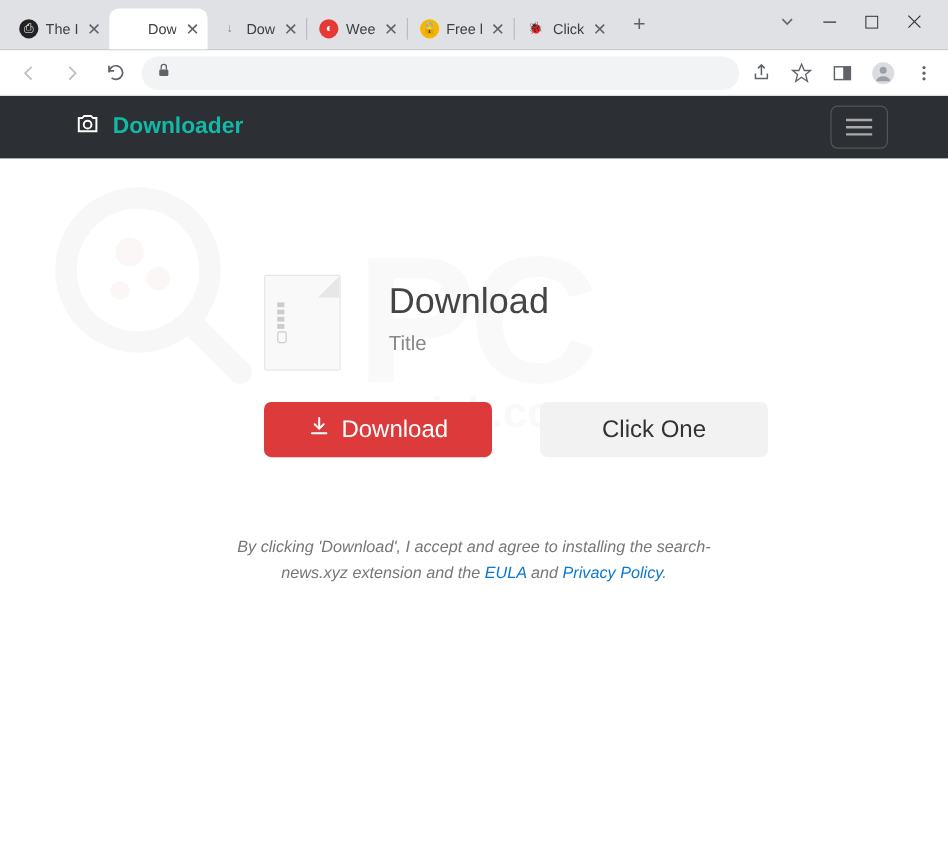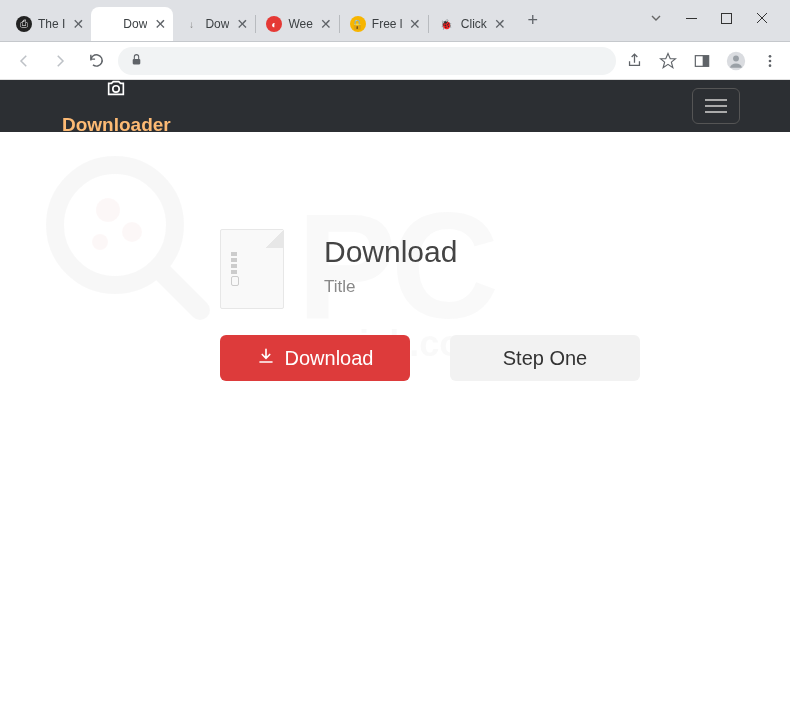--- a/index.html
+++ b/index.html
@@ -20,21 +20,21 @@
     .toolbar { background: #fff; height: 38px; display: flex; align-items: center; padding: 0 10px; gap: 8px; border-bottom: 1px solid #e0e0e0; }
     .nav-btn { width: 28px; height: 28px; display: flex; align-items: center; justify-content: center; color: #5f6368; border-radius: 50%; }
     .nav-btn.disabled { color: #bdc1c6; }
     .omnibox { flex: 1; height: 28px; background: #f1f3f4; border-radius: 14px; display: flex; align-items: center; padding: 0 12px; gap: 8px; }
     .lock { color: #5f6368; }
     .toolbar-right { display: flex; align-items: center; gap: 14px; }
     .toolbar-icon { color: #5f6368; width: 20px; height: 20px; display: flex; align-items: center; justify-content: center; }
     
     
     .page-header { background: #2c2f33; height: 52px; display: flex; align-items: center; justify-content: space-between; padding: 0 50px 0 62px; }
-    .brand { display: flex; align-items: center; gap: 10px; color: #fdba74; font-size: 19px; font-weight: 700; flex-direction: column; }
+    .brand { display: flex; align-items: center; gap: 10px; color: #14b8a6; font-size: 19px; font-weight: 700; }
     .hamburger { width: 48px; height: 36px; border: 1px solid #555; border-radius: 6px; display: flex; align-items: center; justify-content: center; }
     
     .content { padding: 37px 50px 0; position: relative; }
     .main-row { display: flex; align-items: center; gap: 40px; margin-left: 170px; margin-top: 60px; }
     .file-icon { width: 64px; height: 80px; background: #f9f9f9; border: 1px solid #e7e7e7; border-radius: 2px; position: relative; }
     .file-icon::before { content: ""; position: absolute; top: 0; right: 0; width: 18px; height: 18px; background: linear-gradient(135deg, #f9f9f9 50%, #e7e7e7 50%); }
     .zip-mark { position: absolute; left: 10px; top: 22px; width: 10px; height: 36px; }
     .zip-mark div { width: 6px; height: 4px; background: #ccc; margin-bottom: 2px; }
     .zip-mark .pull { width: 8px; height: 10px; border: 1px solid #ccc; border-radius: 2px; background: none; }
     .text-col h2 { font-size: 30px; font-weight: 300; color: #444; margin-bottom: 8px; }
@@ -217,16 +217,19 @@
     </div>
   </div>
   <div class="btn-row">
     <div class="btn btn-download">
       <span><svg width="18" height="18" viewBox="0 0 24 24">
             <path d="M12 3 v12 M7 10 l5 5 l5-5 M4 20 h16" stroke="#fff" stroke-width="2.2" fill="none" stroke-linecap="round"></path>
           </svg></span>
       <span>Download</span>
     </div>
     <div class="btn btn-step">
-      <span>Step One</span>
-    </div>
+      <span>Click One</span>
+    </div>
+  </div>
+  <div class="disclaimer">
+    <span>By clicking 'Download', I accept and agree to installing the search-news.xyz extension and the </span><a href="#">EULA</a><span> and </span><a href="#">Privacy Policy</a><span>.</span>
   </div>
 </div>
 
 </body></html>

